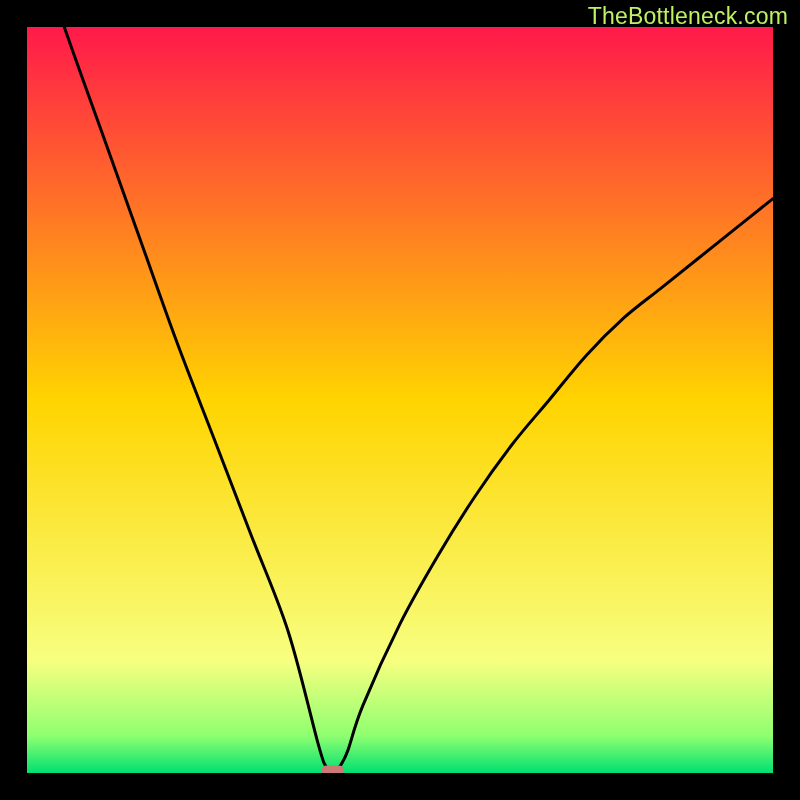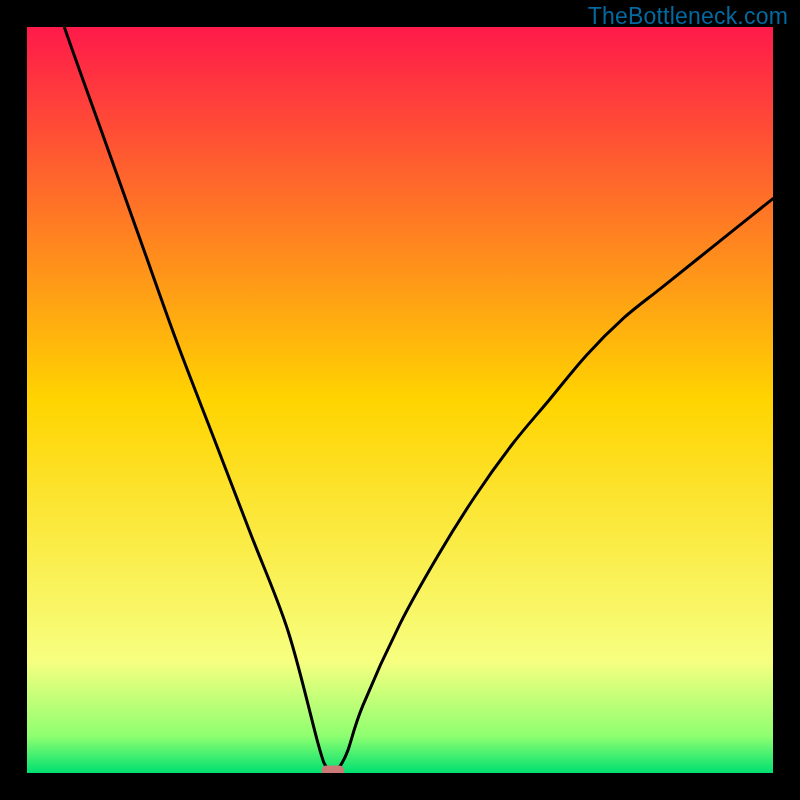--- a/index.html
+++ b/index.html
@@ -24,21 +24,21 @@
     top: 27px;
     width: 746px;
     height: 746px;
   }
   .watermark {
     position: absolute;
     top: 3px;
     right: 12px;
     font-family: Arial, Helvetica, sans-serif;
     font-size: 23px;
-    color: #0369a1;
+    color: #bef264;
     font-weight: 500;
     letter-spacing: 0.2px;
   }
 </style>
 </head>
 <body>
 
 <div class="frame">
   <div class="watermark">TheBottleneck.com</div>
   <svg class="plot" viewBox="0 0 746 746" preserveAspectRatio="none">

